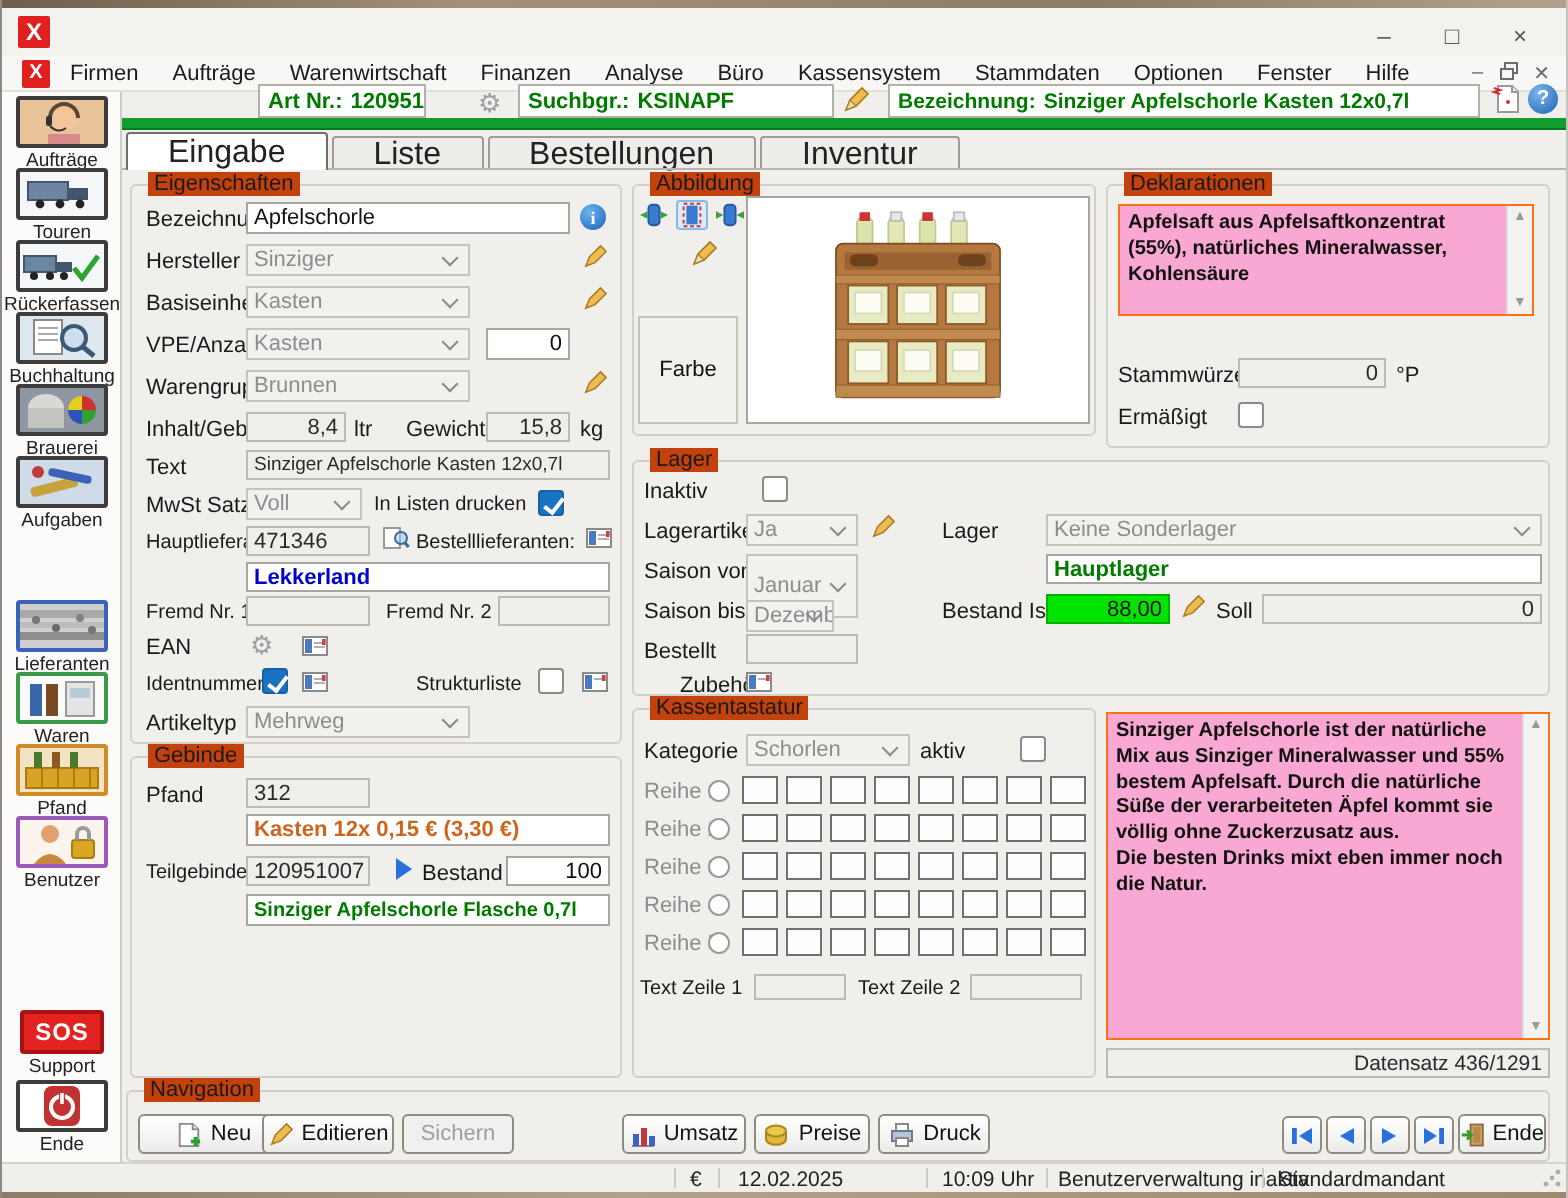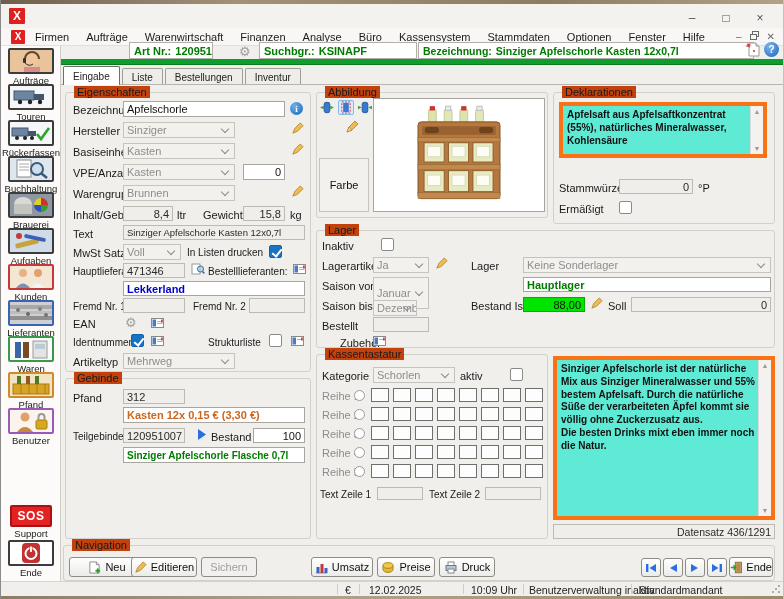--- a/index.html
+++ b/index.html
@@ -21,21 +21,21 @@
 
 .sidebar{position:absolute;left:0;top:46px;width:60px;height:535px;background:#fcfbf9;border-right:1px solid #cfccc6}
 .sitem{position:absolute;left:0;width:60px;text-align:center}
 .sicon{display:block;width:46px;height:26px;margin:0 auto;border:2px solid #3c3c3c;border-radius:2px;background:#fff;overflow:hidden;line-height:0}
 .sicon svg{width:100%;height:100%}
 .slbl{display:block;font-size:9.5px;color:#222;margin-top:1px;white-space:nowrap}
 .bc-red{border-color:#c43a3a}.bc-blue{border-color:#3a62b8}.bc-green{border-color:#3a9a4a}.bc-orange{border-color:#d08a28}.bc-purple{border-color:#9a5ab8}
 .sos{width:42px;height:22px;margin:0 auto;background:#e32222;border:2px solid #a81212;border-radius:2px;color:#fff;font-weight:bold;font-size:12px;display:flex;align-items:center;justify-content:center;letter-spacing:.5px}
 
 .tabs{position:absolute;left:62px;top:66px;height:19px;display:flex;align-items:flex-end}
-.tab{height:17px;padding:1px 9px 0;font-size:10px;background:#efedea;border:1px solid #a09d97;border-bottom:none;margin-right:2px;border-radius:2px 2px 0 0;color:#222;display:flex;align-items:center}
+.tab{height:17px;padding:1px 20px 0;font-size:16px;background:#efedea;border:1px solid #a09d97;border-bottom:none;margin-right:2px;border-radius:2px 2px 0 0;color:#222;display:flex;align-items:center}
 .tab.active{background:#fff;height:19px;border-color:#6f6f6f;z-index:2}
 .tabline{position:absolute;left:60px;top:84px;right:0;height:1px;background:#b8b5af}
 
 .gb{position:absolute;border:1px solid #d3d0c9;border-radius:3px}
 .gbt{position:absolute;top:-7px;left:8px;font-size:11px;background:#c2410c;padding:0 3px;color:#1a1a1a;white-space:nowrap}
 .lbl{position:absolute;font-size:11px;color:#1a1a1a;white-space:nowrap}
 .lbl.dim{color:#8d8d8d}
 .lbl.sm{font-size:10px}
 .fld{position:absolute;background:#fff;border:1px solid #a8a5a0;font-size:11px;color:#111;display:flex;align-items:center;padding:0 3px;white-space:nowrap;overflow:hidden}
 .gray{background:#efeeeb;border-color:#bdbab4;color:#2a2a2a}
@@ -48,21 +48,21 @@
 .radio{position:absolute;width:11px;height:11px;border:1px solid #9a9a9a;border-radius:50%;background:#fff}
 .ic{position:absolute;display:flex;align-items:center;justify-content:center;line-height:0}
 .v-blue{color:#0000cd;font-weight:bold}
 .v-orange{color:#cd661d;font-weight:bold}
 .v-green{color:#007b00;font-weight:bold}
 .stock{background:#00e400;border-color:#00b000}
 .infoi{width:13px;height:13px;border-radius:50%;background:radial-gradient(circle at 35% 30%,#6db2ec,#1b62b8);color:#fff;font-size:9px;font-weight:bold;display:flex;align-items:center;justify-content:center;font-family:"Liberation Serif",serif}
 .helpi{width:15px;height:15px;border-radius:50%;background:radial-gradient(circle at 35% 30%,#7ab6ee,#1b62b8);color:#fff;font-size:10px;font-weight:bold;display:flex;align-items:center;justify-content:center}
 .gear{color:#a0a0a0;font-size:13px;line-height:1}
 
-.ta{position:absolute;background:#5eead4;border:4px solid #f97316}
+.ta{position:absolute;background:#f9a8d4;border:1px solid #f97316}
 .ta .txt{position:absolute;left:0;top:0;right:14px;bottom:0;padding:3px 2px 3px 4px;font-size:10px;font-weight:bold;color:#111;white-space:pre-line;line-height:1.28;overflow:hidden}
 .ta .sb{position:absolute;right:0;top:0;bottom:0;width:13px;background:#f3f2f0;border-left:1px solid #ddd;display:flex;flex-direction:column;justify-content:space-between;align-items:center;color:#9a9a9a;font-size:7px;padding:2px 0}
 
 .kcells{position:absolute;display:flex;gap:4px}
 .kcell{width:18px;height:14px;border:1px solid #6f6f6f;background:#fdfdfd}
 
 .btn{position:absolute;height:20px;border:1px solid #8f8c86;border-radius:3px;background:linear-gradient(#ffffff,#ebebe9);font-size:11px;color:#111;display:flex;align-items:center;justify-content:center;gap:4px;white-space:nowrap}
 .btn.dis{color:#9e9e9e;background:#f1f0ee}
 .navbtn{width:20px}
 
@@ -121,21 +121,21 @@
   <div class="tfld" style="left:258px;top:42px;width:158px;height:17px">
     <span style="color:#007b00">Suchbgr.:</span>
     <span style="color:#007b00">KSINAPF</span>
   </div>
   <span class="ic" style="left:420px;top:43px">
     <svg width="14" height="14" viewBox="0 0 14 14">
         <path d="M2 12l2-5 6-6 3 3-6 6z" fill="#eebc52" stroke="#a87a1c" stroke-width="0.8"></path>
         <path d="M2 12l2-5 3 3z" fill="#e8d8b0" stroke="#a87a1c" stroke-width="0.6"></path>
       </svg>
   </span>
-  <div class="tfld" style="left:417px;top:42px;width:336px;height:17px;font-size:10.5px">
+  <div class="tfld" style="left:443px;top:42px;width:296px;height:17px;font-size:10.5px">
     <span style="color:#007b00">Bezeichnung:</span>
     <span style="color:#007b00">Sinziger Apfelschorle Kasten 12x0,7l</span>
   </div>
   <span class="ic" style="left:744px;top:41px">
     <svg width="16" height="16" viewBox="0 0 16 16">
         <path d="M4 2h7l3 3v10H4z" fill="#fff" stroke="#999"></path>
         <path d="M11 2v3h3" fill="#e8e8e8" stroke="#999"></path>
         <path d="M2 3l3 1-3 1 3 1" stroke="#d23030" fill="none" stroke-width="1.1"></path>
         <circle cx="9" cy="10" r="1" fill="#d23030"></circle>
       </svg>
@@ -203,30 +203,20 @@
       <span class="slbl">Brauerei</span>
     </div>
     <div class="sitem" style="top:182px">
       <span class="sicon"><svg viewBox="0 0 42 22">
             <rect width="42" height="22" fill="#cfdbe6"></rect>
             <rect x="5" y="11" width="24" height="5" rx="2" fill="#c8a23c" transform="rotate(-14 17 13)"></rect>
             <rect x="14" y="6" width="22" height="4" rx="2" fill="#3a62b8" transform="rotate(12 25 8)"></rect>
             <circle cx="9" cy="6" r="3" fill="#c03a3a"></circle>
           </svg></span>
       <span class="slbl">Aufgaben</span>
-    </div>
-    <div class="sitem" style="top:218px">
-      <span class="sicon bc-red"><svg viewBox="0 0 42 22">
-            <rect width="42" height="22" fill="#f3e6d5"></rect>
-            <circle cx="13" cy="7" r="4" fill="#eab184"></circle>
-            <circle cx="28" cy="7" r="4" fill="#e3a170"></circle>
-            <path d="M6 22q7-9 14 0z" fill="#7d8fb3"></path>
-            <path d="M21 22q7-9 14 0z" fill="#f2f2f2"></path>
-          </svg></span>
-      <span class="slbl">Kunden</span>
     </div>
     <div class="sitem" style="top:254px">
       <span class="sicon bc-blue"><svg viewBox="0 0 42 22">
             <rect width="42" height="22" fill="#cfcfcf"></rect>
             <rect y="3" width="42" height="4" fill="#a8a8a8"></rect>
             <rect y="9" width="42" height="3" fill="#bdbdbd"></rect>
             <rect y="14" width="42" height="4" fill="#8f8f8f"></rect>
             <circle cx="8" cy="8" r="2" fill="#777"></circle>
             <circle cx="18" cy="12" r="2" fill="#6a6a6a"></circle>
             <circle cx="30" cy="7" r="2" fill="#808080"></circle>

